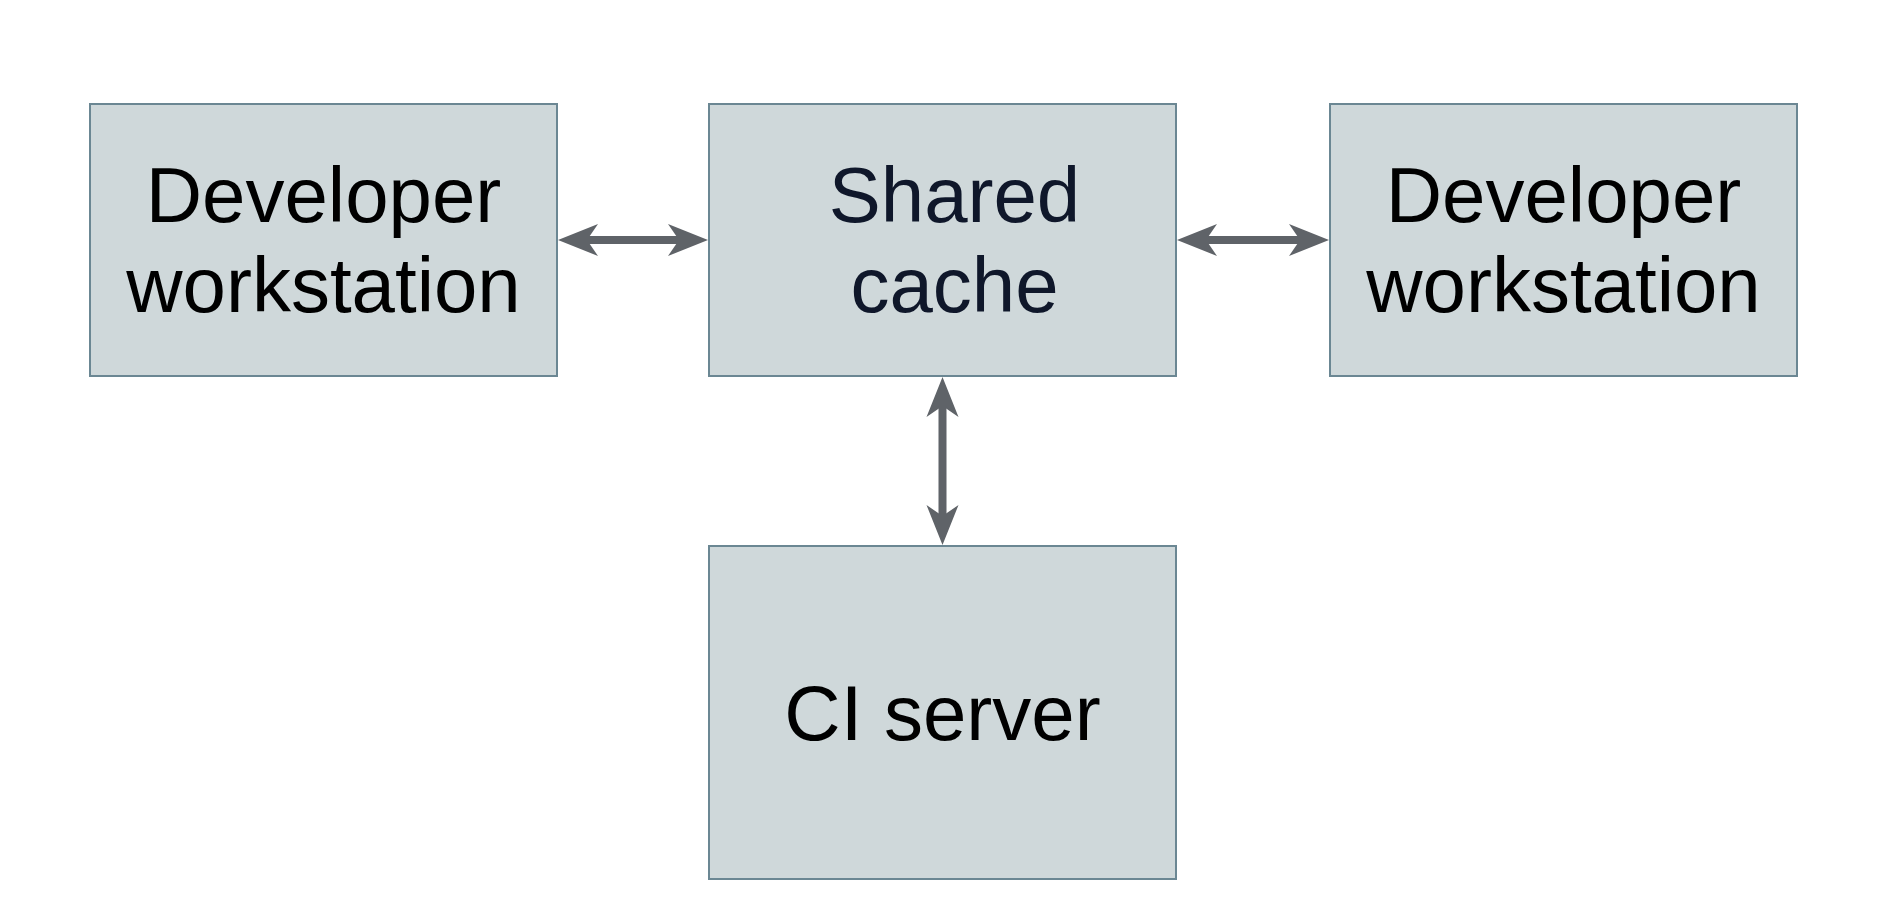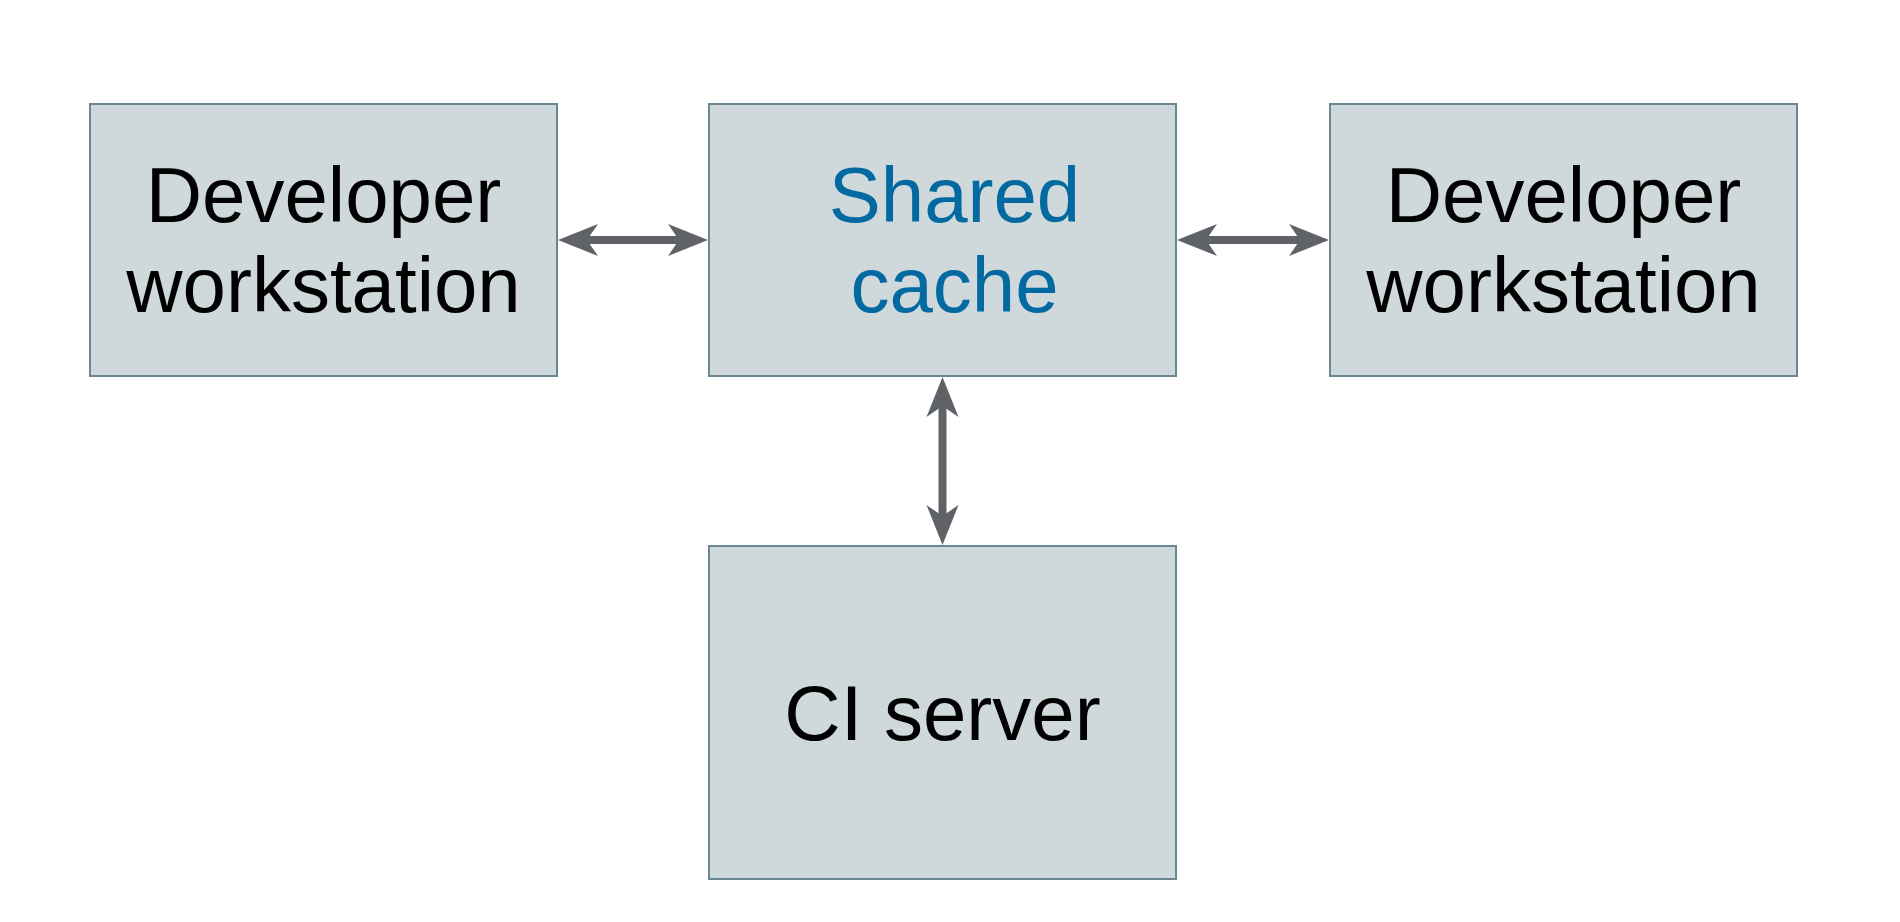--- a/index.html
+++ b/index.html
@@ -64,21 +64,21 @@
       <polygon points="942.5,545 926.5,505 942.5,516 958.5,505" fill="#5f6368"></polygon>
       <line x1="942.5" y1="406" x2="942.5" y2="516" stroke="#5f6368" stroke-width="8"></line>
     </svg>
 
   <div class="node" id="node-developer-workstation-left" style="background: rgb(207, 216, 218); border-color: rgb(107, 135, 147);">
     <span class="node-label" style="color: rgb(0, 0, 0);">Developer
 workstation</span>
   </div>
 
   <div class="node" id="node-shared-cache" style="background: rgb(207, 216, 218); border-color: rgb(107, 135, 147);">
-    <span class="node-label" style="color: #0369a1; margin-left: 24px;">Shared
+    <span class="node-label" style="color: #0f172a; margin-left: 24px;">Shared
 cache</span>
   </div>
 
   <div class="node" id="node-developer-workstation-right" style="background: rgb(207, 216, 218); border-color: rgb(107, 135, 147);">
     <span class="node-label" style="color: rgb(0, 0, 0);">Developer
 workstation</span>
   </div>
 
   <div class="node" id="node-ci-server" style="background: rgb(207, 216, 218); border-color: rgb(107, 135, 147);">
     <span class="node-label" style="color: rgb(0, 0, 0);">CI server</span>

